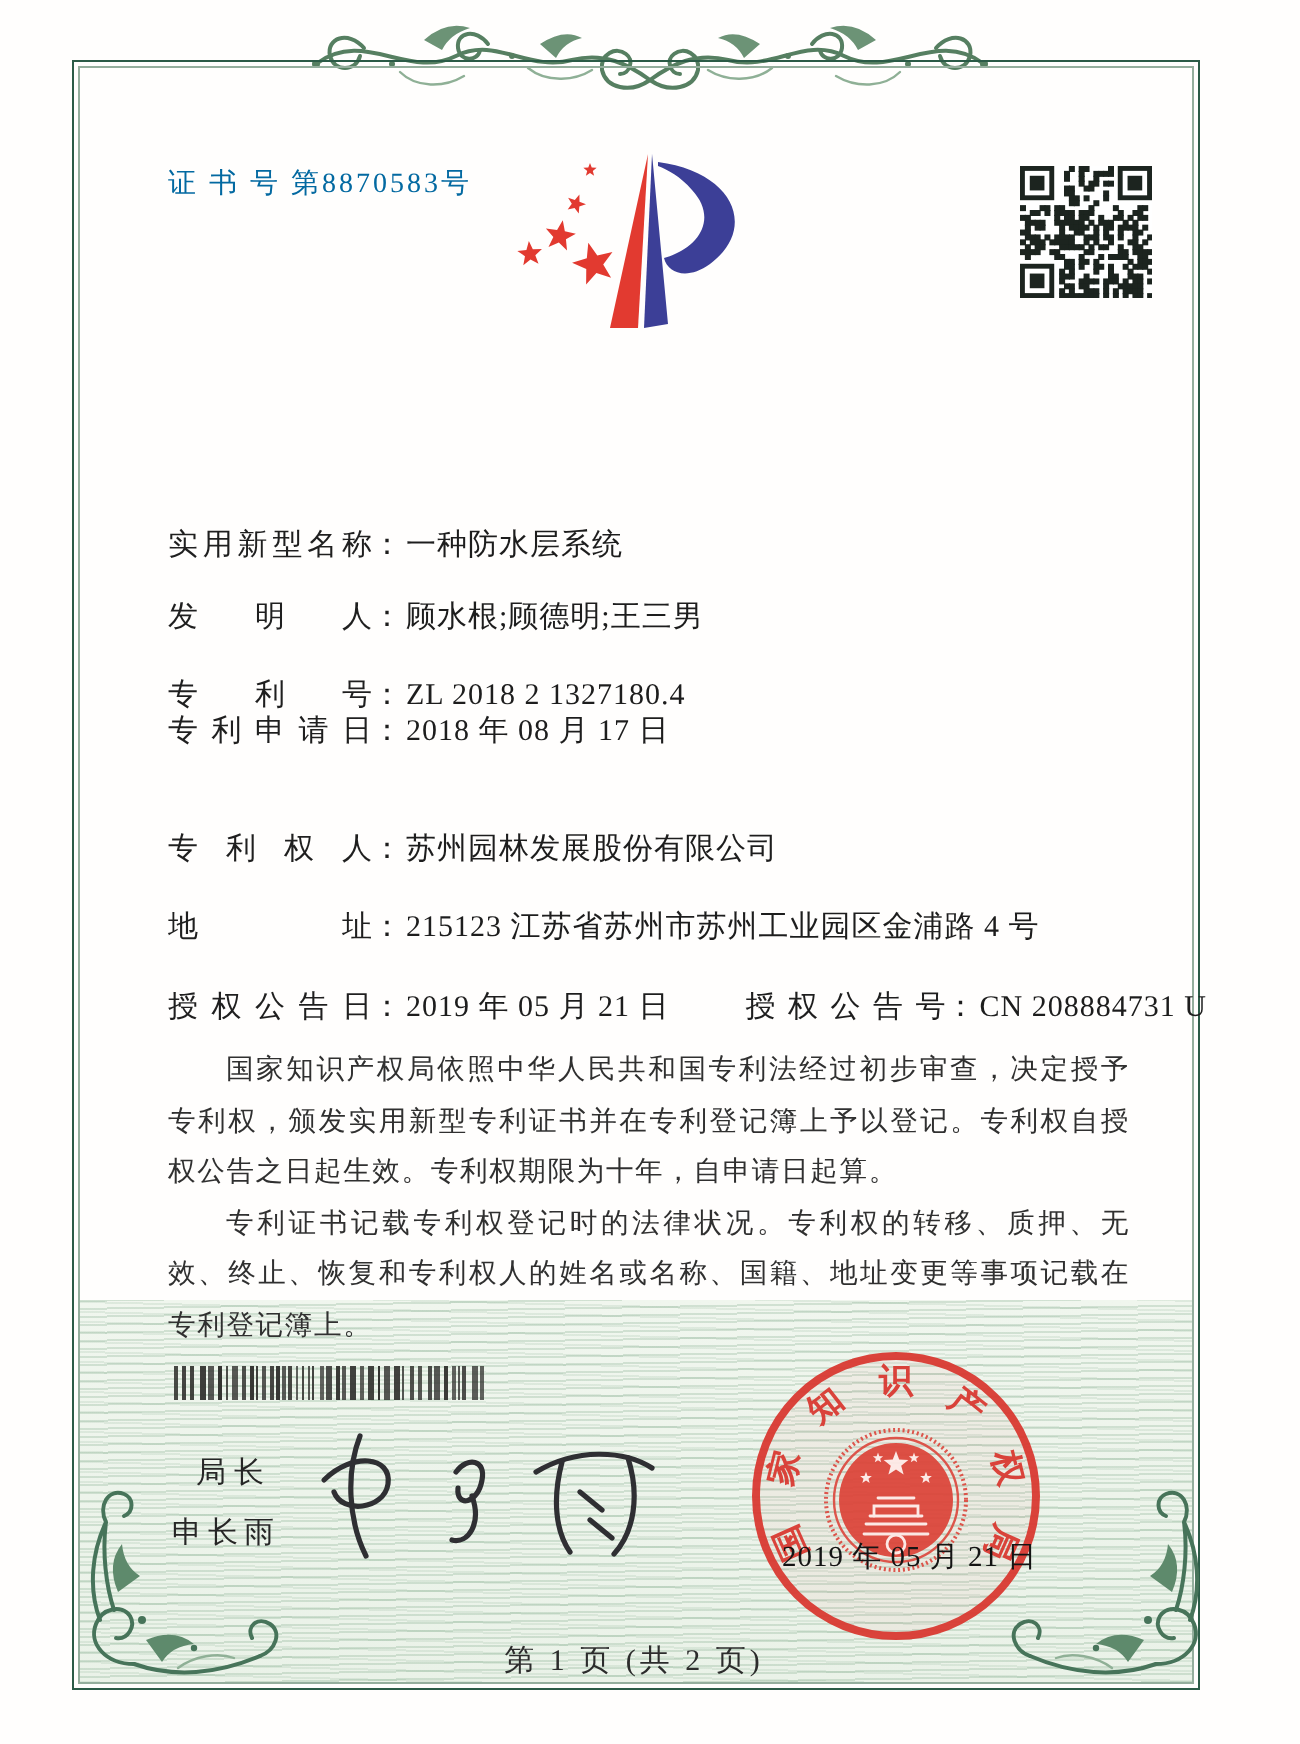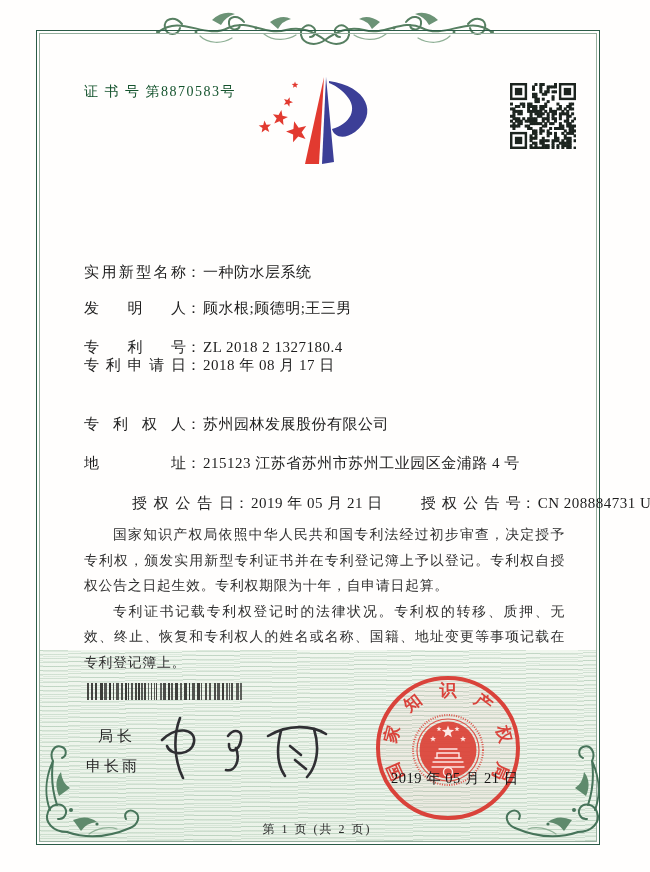--- a/index.html
+++ b/index.html
@@ -11,47 +11,47 @@
   .frame{position:absolute;left:36px;top:30px;width:562px;height:813px;border:1.6px solid #2b5b47;}
   .frame::after{content:"";position:absolute;inset:2px;border:1px solid #94ae9d;}
   
   .guilloche{
     position:absolute;left:39px;top:650px;width:558px;height:192px;
     background:
       repeating-linear-gradient(179deg, rgba(96,148,110,.22) 0 1px, rgba(255,255,255,0) 1px 4px),
       repeating-linear-gradient(181.5deg, rgba(96,148,110,.13) 0 1px, rgba(255,255,255,0) 1px 5px),
       linear-gradient(#f0f6ee,#eaf2e8);
   }
-  .cert-no{position:absolute;left:84px;top:83px;font-size:14px;letter-spacing:1.5px;color:#14532d;text-align:center;}
+  .cert-no{position:absolute;left:84px;top:83px;font-size:14px;letter-spacing:1.5px;color:#0369a1;text-align:center;}
   .logo{position:absolute;left:255px;top:74px;}
   .qr{position:absolute;left:510px;top:83px;}
   .title{
     position:absolute;left:0;top:177px;width:650px;text-align:center;
     font-size:33px;font-weight:700;letter-spacing:9px;color:#161616;
   }
   .field-row{position:absolute;left:84px;width:500px;font-size:15px;white-space:nowrap;}
   .f-label{display:inline-block;width:102px;text-align:justify;text-align-last:justify;color:#1f1f1f;vertical-align:top;}
   .f-colon{display:inline-block;margin:0 2px 0 0;}
   .f-value{letter-spacing:.5px;color:#1d1d1d;}
-  .grant-row{position:absolute;left:84px;top:494px;width:500px;font-size:15px;white-space:nowrap;display:flex;margin-left:48px;}
+  .grant-row{position:absolute;left:84px;top:494px;width:500px;font-size:15px;white-space:nowrap;display:flex;}
   .grant-pair2{margin-left:38px;}
   .g-label2{display:inline-block;width:100px;text-align:justify;text-align-last:justify;}
   .legal{
     position:absolute;left:84px;top:522px;width:481px;
     font-size:13.8px;line-height:25.5px;letter-spacing:.8px;color:#303030;
     text-align:justify;
   }
   .legal p{margin:0;text-indent:2.1em;}
   .barcode{position:absolute;left:85px;top:683px;}
   .issuer-role{position:absolute;left:98px;top:727px;font-size:15px;letter-spacing:4px;color:#262626;}
   .issuer-name{position:absolute;left:86px;top:757px;font-size:15px;letter-spacing:3px;color:#262626;text-align:right;}
   .signature{position:absolute;left:148px;top:710px;}
   .seal{position:absolute;left:371px;top:668px;opacity:.93;}
   .seal-date{position:absolute;left:391px;top:769px;font-size:14.5px;letter-spacing:.5px;color:#141414;z-index:6;}
-  .footer{position:absolute;left:36px;top:821px;width:562px;text-align:center;font-size:12px;letter-spacing:2px;color:#2c2c2c;}
+  .footer{position:absolute;left:36px;top:821px;width:562px;text-align:center;font-size:15px;letter-spacing:2px;color:#2c2c2c;}
   .ornament-top{position:absolute;left:152px;top:2px;}
   .flourish-left{position:absolute;left:37px;top:736px;}
   .flourish-right{position:absolute;left:500px;top:736px;transform:scaleX(-1);}
 </style>
 </head>
 <body>
 
 <div class="page">
 
   <svg class="ornament-top" width="346" height="48" viewBox="0 0 346 48">

